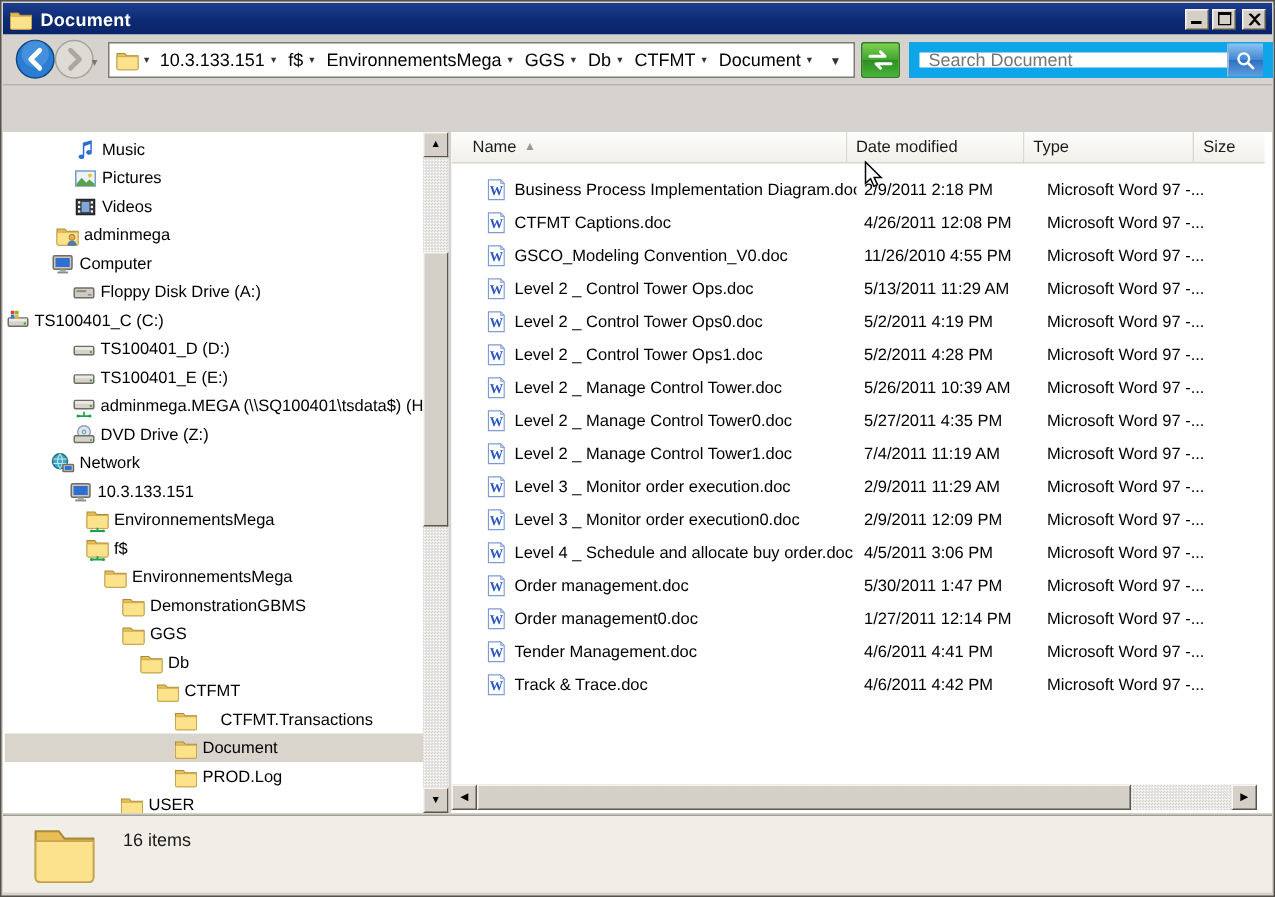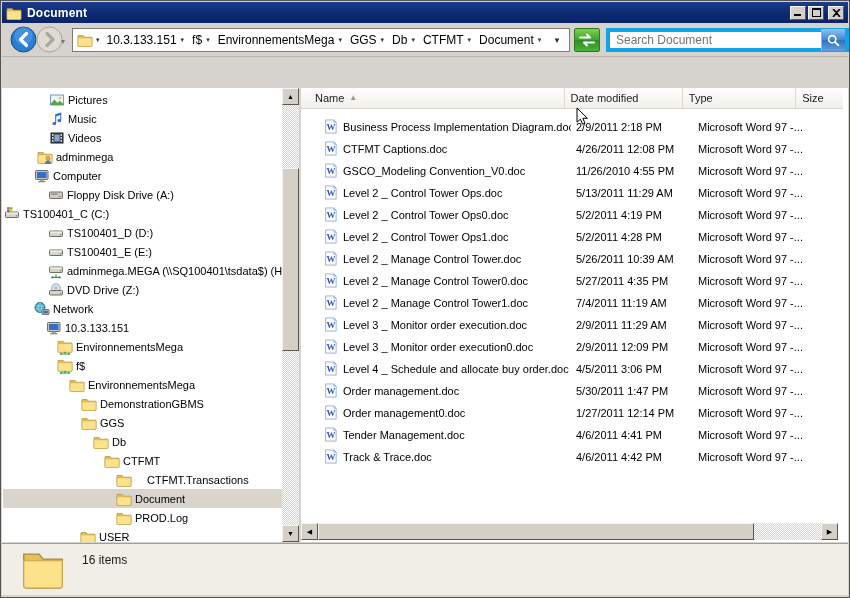--- a/index.html
+++ b/index.html
@@ -28,21 +28,21 @@
   .addressbox .ticon16{width:16px;height:16px;margin-right:2px;flex:0 0 auto;}
   .crumbs{display:flex;align-items:center;white-space:nowrap;overflow:hidden;flex:1;}
   .crumb{display:flex;align-items:center;padding:2px 1px;cursor:default;}
   .clabel{font-size:12px;padding:0 3px;}
   .carrow{font-size:7px;color:#333;padding:0 3px 0 1px;}
   .addr-drop{margin-left:auto;font-size:8px;color:#333;padding:0 4px;}
   .refreshbtn{position:absolute;left:572px;top:5px;width:26px;height:24px;border:1px solid #2c7a22;
     background:linear-gradient(180deg,#7fd14f,#3da32e 50%,#2f8c24 50%,#46b437);border-radius:2px;
     display:flex;align-items:center;justify-content:center;}
   .searchbox{position:absolute;left:604px;top:5px;width:243px;height:24px;background:#fff;
-    border:4px solid #0ea5e9;display:flex;align-items:center;}
+    border:7px solid #0ea5e9;display:flex;align-items:center;}
   .searchbox input{flex:1;border:0;outline:0;font-family:inherit;font-size:12px;color:#222;
     padding:0 6px;background:transparent;min-width:0;}
   .searchbtn{width:24px;height:22px;border-left:1px solid #9ab6d8;
     background:linear-gradient(180deg,#8fc3f0,#3e86d4 50%,#2f6fc0 50%,#5ea0e0);
     display:flex;align-items:center;justify-content:center;}
   
   .toolbar{position:absolute;left:1px;top:57px;right:1px;height:37px;background:#d8d5ce;
     border-bottom:1px solid #a7a49c;display:flex;align-items:center;padding:0 12px;margin-top:30px;}
   .tbbtn{display:flex;align-items:center;gap:5px;padding:4px 8px;font-size:12px;color:#1a1a1a;}
   .tbbtn .drop{font-size:7px;color:#333;}
@@ -240,34 +240,34 @@
       </span>
     </span>
   </div>
 
   <div class="main">
 
     <div class="tree" id="tree">
         <div class="titem" style="padding-left: 45px;">
           <span class="ticon">
             <svg viewBox="0 0 16 16">
+              <path d="M6.2 3.2l6-1.7v8.1a1.9 1.5 0 1 1-1-1.3V4L7.2 5.5v7a1.9 1.5 0 1 1-1-1.3z" fill="#2b6cd6"></path>
+            </svg>
+          </span>
+          <span class="tlabel">Music</span>
+        </div>
+        <div class="titem" style="padding-left: 45px;">
+          <span class="ticon">
+            <svg viewBox="0 0 16 16">
               <rect x="1.5" y="3" width="13" height="10" fill="#eaf4fd" stroke="#7a9ac2"></rect>
               <path d="M2 11.5l3.5-4 3 3.4 2-2.2 3.5 2.8v1.5H2z" fill="#5aa24b"></path>
               <circle cx="11" cy="6" r="1.3" fill="#f2c230"></circle>
             </svg>
           </span>
           <span class="tlabel">Pictures</span>
-        </div>
-        <div class="titem" style="padding-left: 45px;">
-          <span class="ticon">
-            <svg viewBox="0 0 16 16">
-              <path d="M6.2 3.2l6-1.7v8.1a1.9 1.5 0 1 1-1-1.3V4L7.2 5.5v7a1.9 1.5 0 1 1-1-1.3z" fill="#2b6cd6"></path>
-            </svg>
-          </span>
-          <span class="tlabel">Music</span>
         </div>
         <div class="titem" style="padding-left: 45px;">
           <span class="ticon">
             <svg viewBox="0 0 16 16">
               <rect x="2" y="3" width="12" height="10" fill="#3c3c44" stroke="#23232a"></rect>
               <rect x="5.4" y="4.6" width="5.2" height="6.8" fill="#7fa8d9"></rect>
               <g fill="#fff">
                 <rect x="3" y="4.2" width="1.5" height="1.5"></rect>
                 <rect x="3" y="7.2" width="1.5" height="1.5"></rect>
                 <rect x="3" y="10.2" width="1.5" height="1.5"></rect>

